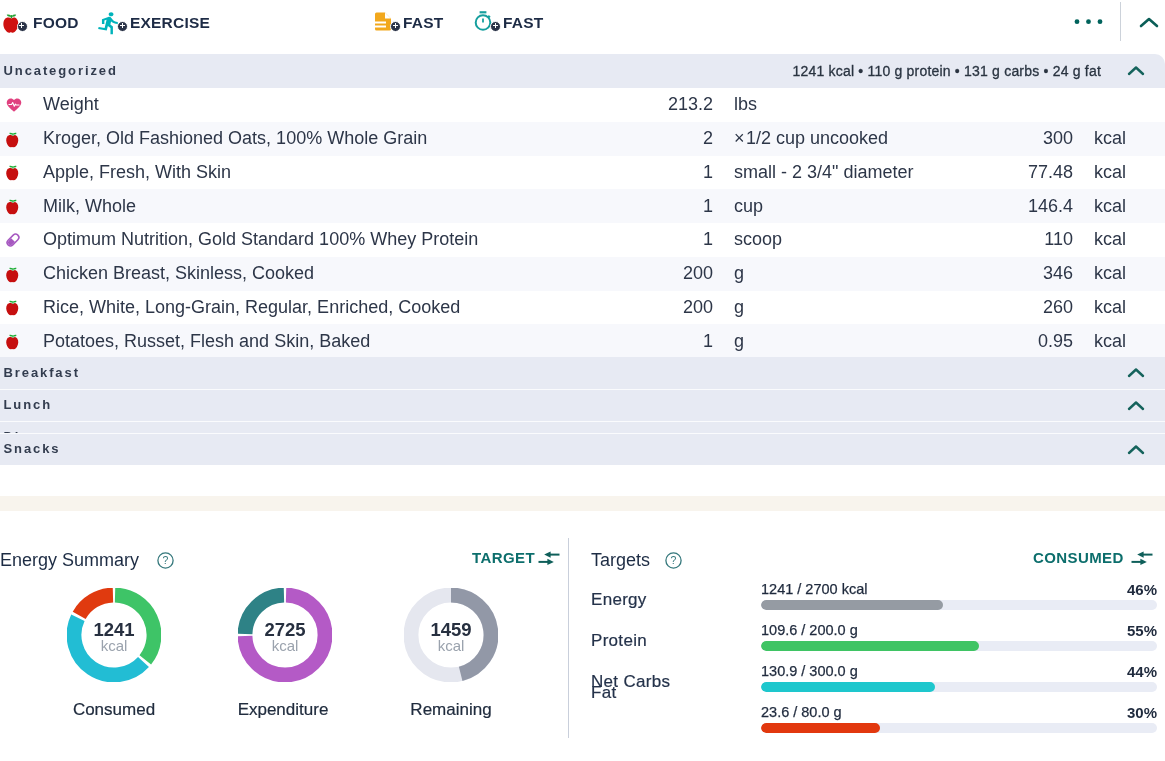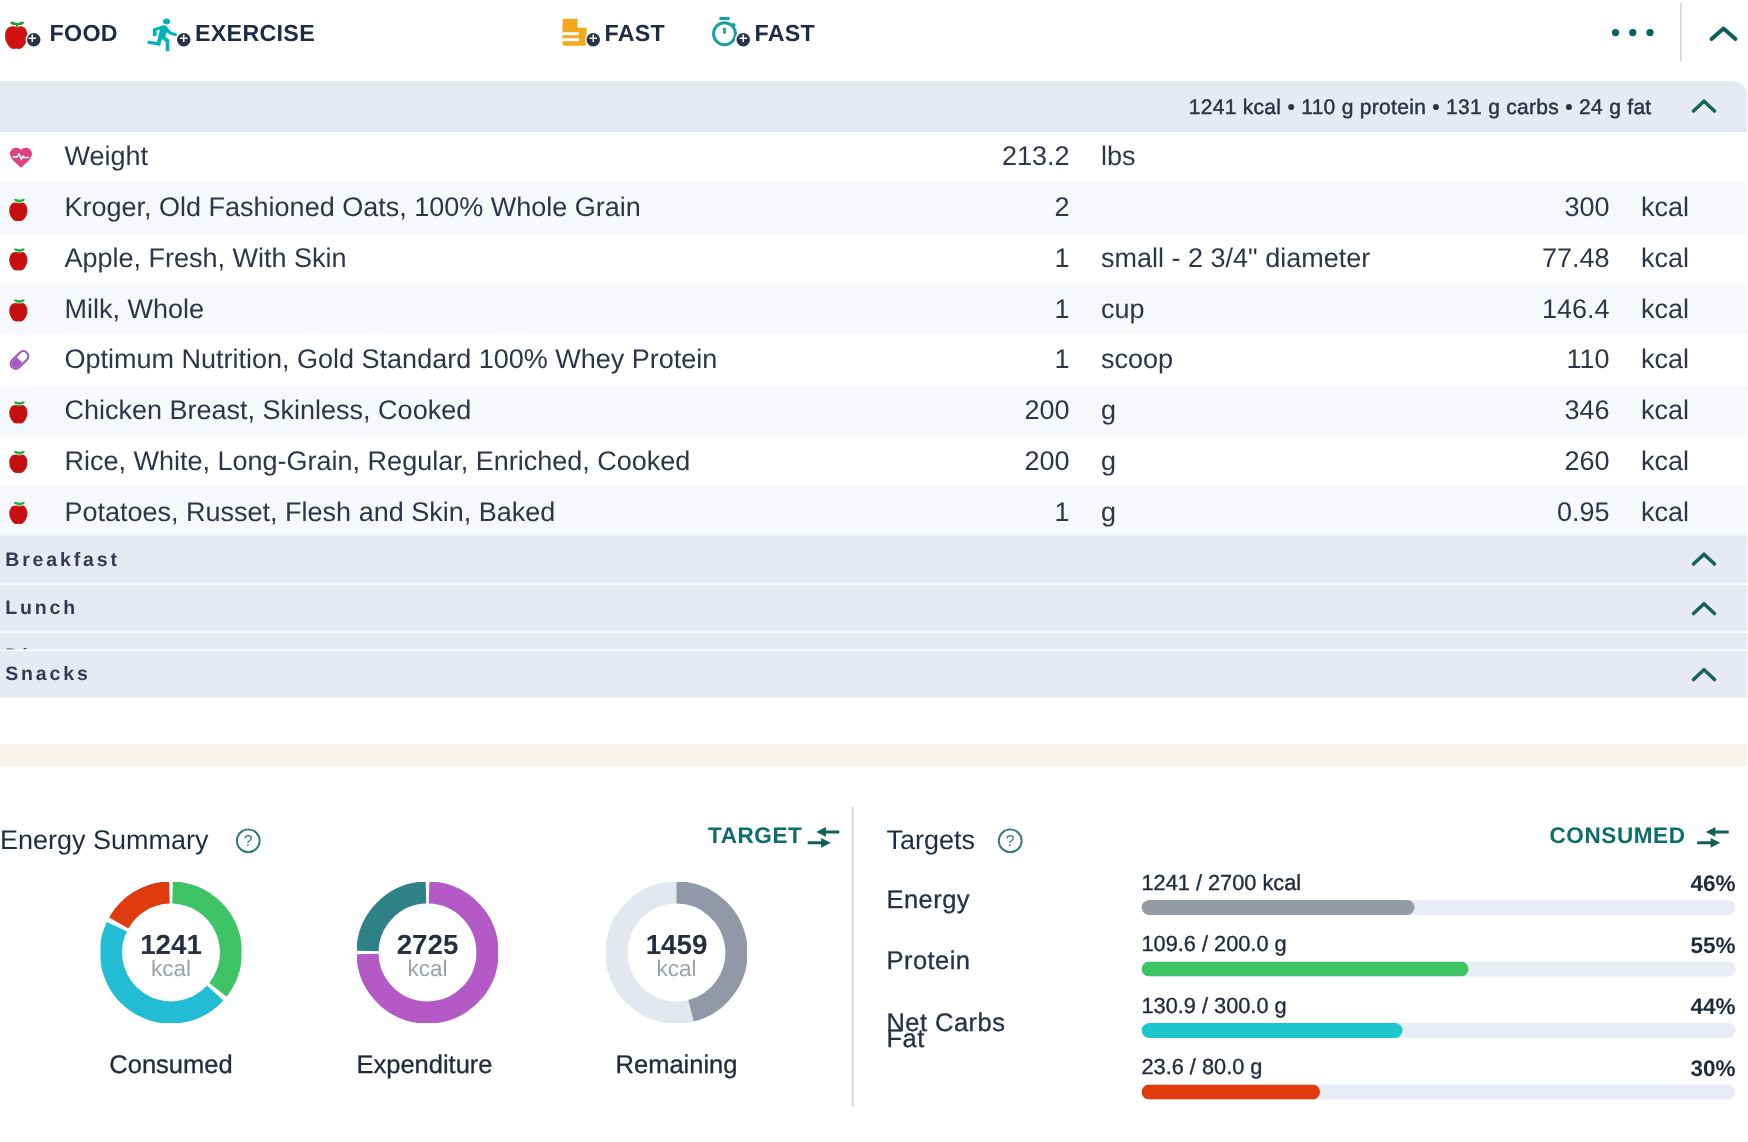--- a/index.html
+++ b/index.html
@@ -97,20 +97,21 @@
       <circle cx="14.5" cy="2.7" r="2.4" fill="#00635c"></circle>
       <circle cx="26" cy="2.7" r="2.4" fill="#00635c"></circle>
     </svg>
   <div class="abs" style="left:1120px;top:2px;width:1px;height:39px;background:#ccd2da"></div>
   <svg class="abs" style="left:1139px;top:17px" width="20" height="11" viewBox="0 0 20 11">
       <polyline points="2,9 10,2 18,9" fill="none" stroke="#0b5e57" stroke-width="2.6" stroke-linecap="round" stroke-linejoin="round"></polyline>
     </svg>
 </div>
 
 <div class="header uncat">
+  <span class="htext">Uncategorized</span>
   <span class="hsummary">1241 kcal • 110 g protein • 131 g carbs • 24 g fat</span>
   <svg class="hchev" width="18" height="11" viewBox="0 0 18 11">
       <polyline points="2,9 9,2.5 16,9" fill="none" stroke="#15635c" stroke-width="2.4" stroke-linecap="round" stroke-linejoin="round"></polyline>
     </svg>
 </div>
 
 <div class="row" style="top:88px">
   <svg class="ricon" width="18" height="16" viewBox="0 0 24 22">
       <path fill="#e0417f" d="M12 20.3 10.55 19C5.4 14.36 2 11.28 2 7.5 2 4.42 4.42 2 7.5 2c1.74 0 3.41.81 4.5 2.09C13.09 2.81 14.76 2 16.5 2 19.58 2 22 4.42 22 7.5c0 3.78-3.4 6.86-8.55 11.54L12 20.3z"></path>
       <polyline points="5,10.4 8.6,10.4 10.2,7.6 12.4,12.8 14,9.8 15,11 19,11" fill="none" stroke="#fff" stroke-width="1.5" stroke-linejoin="round" stroke-linecap="round"></polyline>
@@ -121,20 +122,21 @@
 </div>
 <div class="row alt" style="top:121.75px">
   <svg class="ricon" width="16" height="17" viewBox="0 0 20 21">
       <path fill="#c60f0f" d="M10 6.6C7.7 5 4.4 5.3 2.8 7.5c-2 2.8-1.6 7.3.5 10.6 1.5 2.3 3.4 3.4 5 2.8.5-.2 1-.2 1.5 0 1.6.6 3.5-.5 5-2.8 2.1-3.3 2.5-7.8.5-10.6C13.6 5.3 12.3 5 10 6.6z"></path>
       <path fill="#1fae36" d="M9.3 6.5 9.1 3.2 10.5 3.1 10.7 6.5z"></path>
       <path fill="#1fae36" d="M9.6 3.9C8.4 2.7 6.9 2.3 5.3 2.9c.6 1.5 2 2.3 4.3 1.9z"></path>
       <path fill="#1fae36" d="M10.2 3.9c1.2-1.2 2.7-1.6 4.3-1 -.6 1.5-2 2.3-4.3 1.9z"></path>
     </svg>
   <span class="rname">Kroger, Old Fashioned Oats, 100% Whole Grain</span>
     <span class="ramt">2</span>
+    <span class="runit">× 1/2 cup uncooked</span>
     <span class="rkcal">300</span>
     <span class="rkclu">kcal</span>
 </div>
 <div class="row" style="top:155.5px">
   <svg class="ricon" width="16" height="17" viewBox="0 0 20 21">
       <path fill="#c60f0f" d="M10 6.6C7.7 5 4.4 5.3 2.8 7.5c-2 2.8-1.6 7.3.5 10.6 1.5 2.3 3.4 3.4 5 2.8.5-.2 1-.2 1.5 0 1.6.6 3.5-.5 5-2.8 2.1-3.3 2.5-7.8.5-10.6C13.6 5.3 12.3 5 10 6.6z"></path>
       <path fill="#1fae36" d="M9.3 6.5 9.1 3.2 10.5 3.1 10.7 6.5z"></path>
       <path fill="#1fae36" d="M9.6 3.9C8.4 2.7 6.9 2.3 5.3 2.9c.6 1.5 2 2.3 4.3 1.9z"></path>
       <path fill="#1fae36" d="M10.2 3.9c1.2-1.2 2.7-1.6 4.3-1 -.6 1.5-2 2.3-4.3 1.9z"></path>
     </svg>

